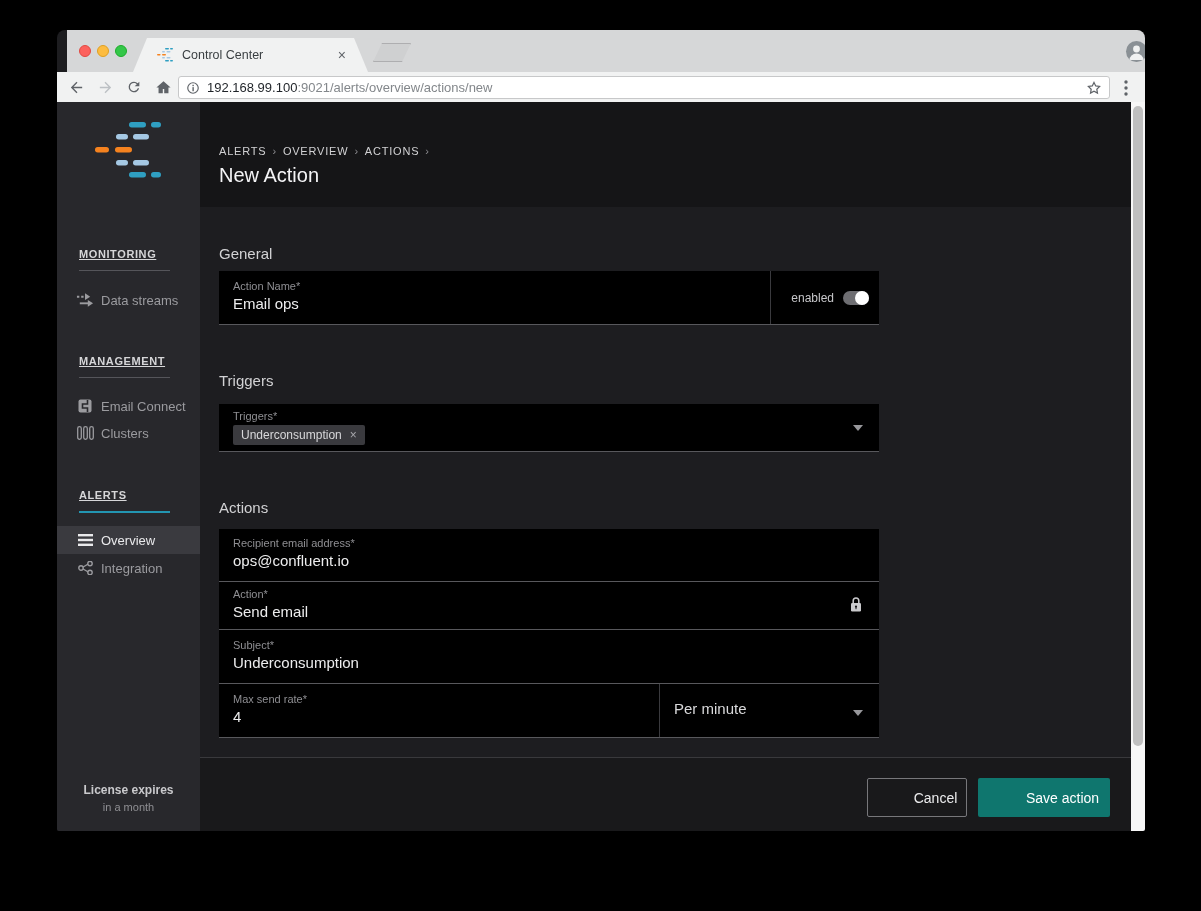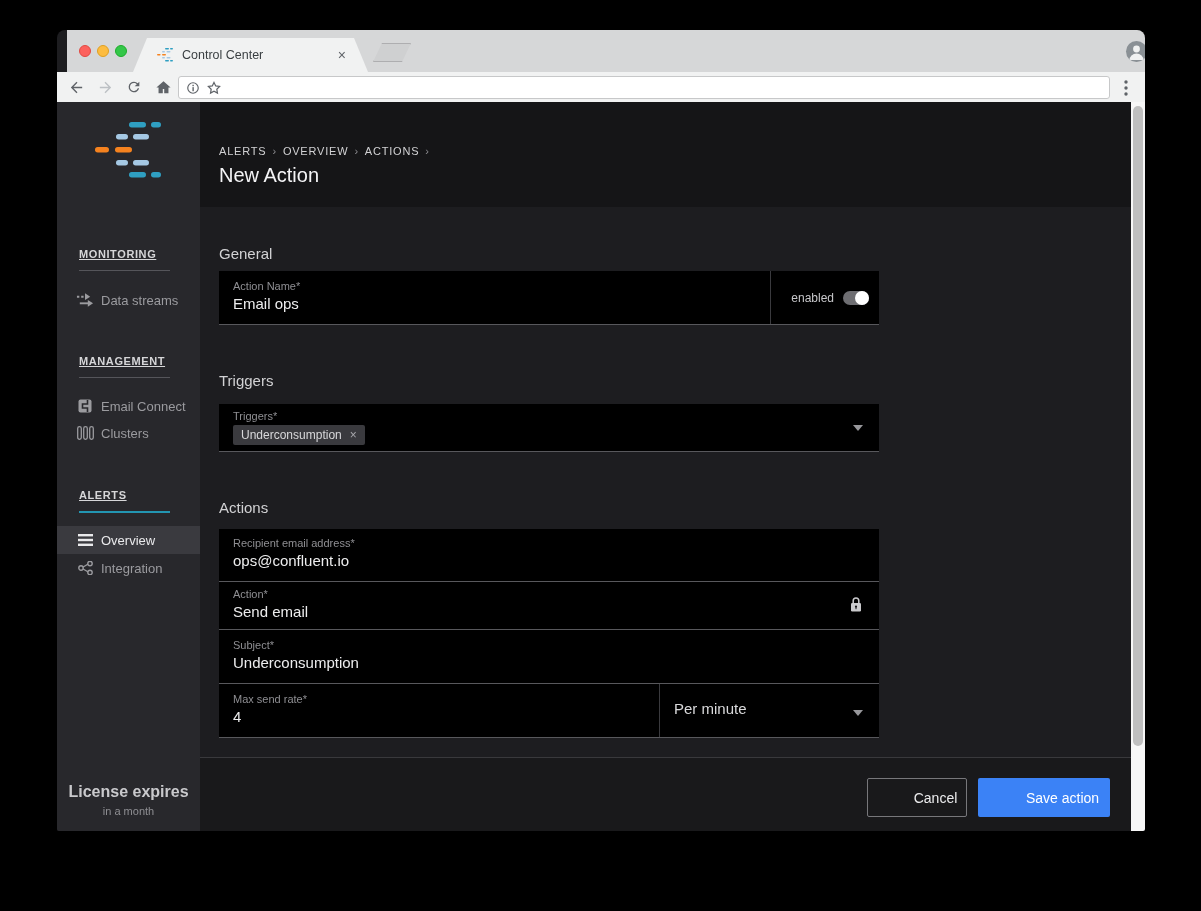--- a/index.html
+++ b/index.html
@@ -49,21 +49,21 @@
 
   
   .logo { position:absolute; left:38px; top:20px; }
   .side-header { position:absolute; left:22px; font-size:11px; font-weight:bold; letter-spacing:0.6px; color:#d6d6d8;text-decoration:underline; }
   .side-divider { position:absolute; left:22px; width:91px; height:1px; background:#55555a; }
   .side-divider.accent { height:2px; }
   .side-item { position:absolute; left:0; width:143px; height:26px; display:flex; align-items:center; color:#9b9b9f; font-size:13px; }
   .side-item .ico { width:18px; margin-left:19px; margin-right:7px; display:flex; justify-content:center; }
   .side-item.active { background:#3a3a3f; color:#eaeaec; }
   .license { position:absolute; left:0; width:143px; text-align:center; }
-  .license .l1 { font-size:16px; font-weight:bold; color:#c9c9cc; }
+  .license .l1 { font-size:12px; font-weight:bold; color:#c9c9cc; }
   .license .l2 { font-size:11px; color:#8f8f93; margin-top:4px; }
 
   
   .page-header { position:absolute; left:0; top:0; width:100%; height:105px; background:#151517; }
   .breadcrumb { position:absolute; left:19px; top:43px; font-size:11px; letter-spacing:0.8px; color:#d2d2d4; }
   .breadcrumb .sep { color:#8d8d91; margin:0 6px; }
   .breadcrumb a { color:#d2d2d4; text-decoration:none; }
   .page-title { position:absolute; left:19px; top:62px; font-size:20px; color:#f4f4f6; }
 
   
@@ -86,21 +86,21 @@
   .row:last-child { border-bottom:none; }
   .lock { position:absolute; right:17px; top:15px; }
   .split-right { position:absolute; left:440px; top:0; width:220px; height:100%; border-left:1px solid #3a3a3e; }
   .split-right .sel-val { position:absolute; left:14px; top:16px; font-size:15px; color:#d9d9db; }
 
   
   .form-footer { position:absolute; left:0; top:655px; width:100%; height:74px; background:#19191b; border-top:1px solid #39393c; }
   .btn { position:absolute; top:20px; height:39px; border-radius:2px; font-size:14px; font-family:"Liberation Sans", sans-serif;
          display:flex; align-items:center; justify-content:center; cursor:pointer;padding-left:37px; }
   .btn-cancel { left:667px; width:100px; background:transparent; border:1px solid #77777b; color:#ececee; }
-  .btn-save { left:778px; width:132px; background:#3b82f6; border:none; color:#ffffff; }
+  .btn-save { left:778px; width:132px; background:#0f766e; border:none; color:#ffffff; }
 </style>
 </head>
 <body>
 
 <div class="stage">
   <div class="window">
 
     <div class="tabstrip">
       <div class="traffic light-red"></div>
       <div class="traffic light-yellow"></div>
@@ -150,20 +150,21 @@
         <svg width="17" height="17" viewBox="0 0 24 24">
             <path fill="#5f6368" d="M12 3 2 12h3v8h6v-6h2v6h6v-8h3z"></path>
           </svg>
       </div>
       <div class="urlbar">
         <svg class="info" width="14" height="14" viewBox="0 0 24 24">
           <circle cx="12" cy="12" r="9" fill="none" stroke="#5f6368" stroke-width="2"></circle>
           <rect x="11" y="10.5" width="2.4" height="7" fill="#5f6368"></rect>
             <rect x="11" y="6.5" width="2.4" height="2.4" fill="#5f6368"></rect>
         </svg>
+        <span class="urltext"><span class="url-host">192.168.99.100</span><span class="url-path">:9021/alerts/overview/actions/new</span></span>
         <svg class="url-star" width="16" height="16" viewBox="0 0 24 24">
           <path fill="none" stroke="#5f6368" stroke-width="1.8" d="M12 3.6l2.6 5.3 5.8.8-4.2 4.1 1 5.8-5.2-2.7-5.2 2.7 1-5.8-4.2-4.1 5.8-.8z"></path>
         </svg>
       </div>
       <div class="menu-dots">
         <svg width="4" height="16" viewBox="0 0 4 16">
           <circle cx="2" cy="2" r="1.7" fill="#5f6368"></circle>
             <circle cx="2" cy="8" r="1.7" fill="#5f6368"></circle>
             <circle cx="2" cy="14" r="1.7" fill="#5f6368"></circle>
         </svg>

